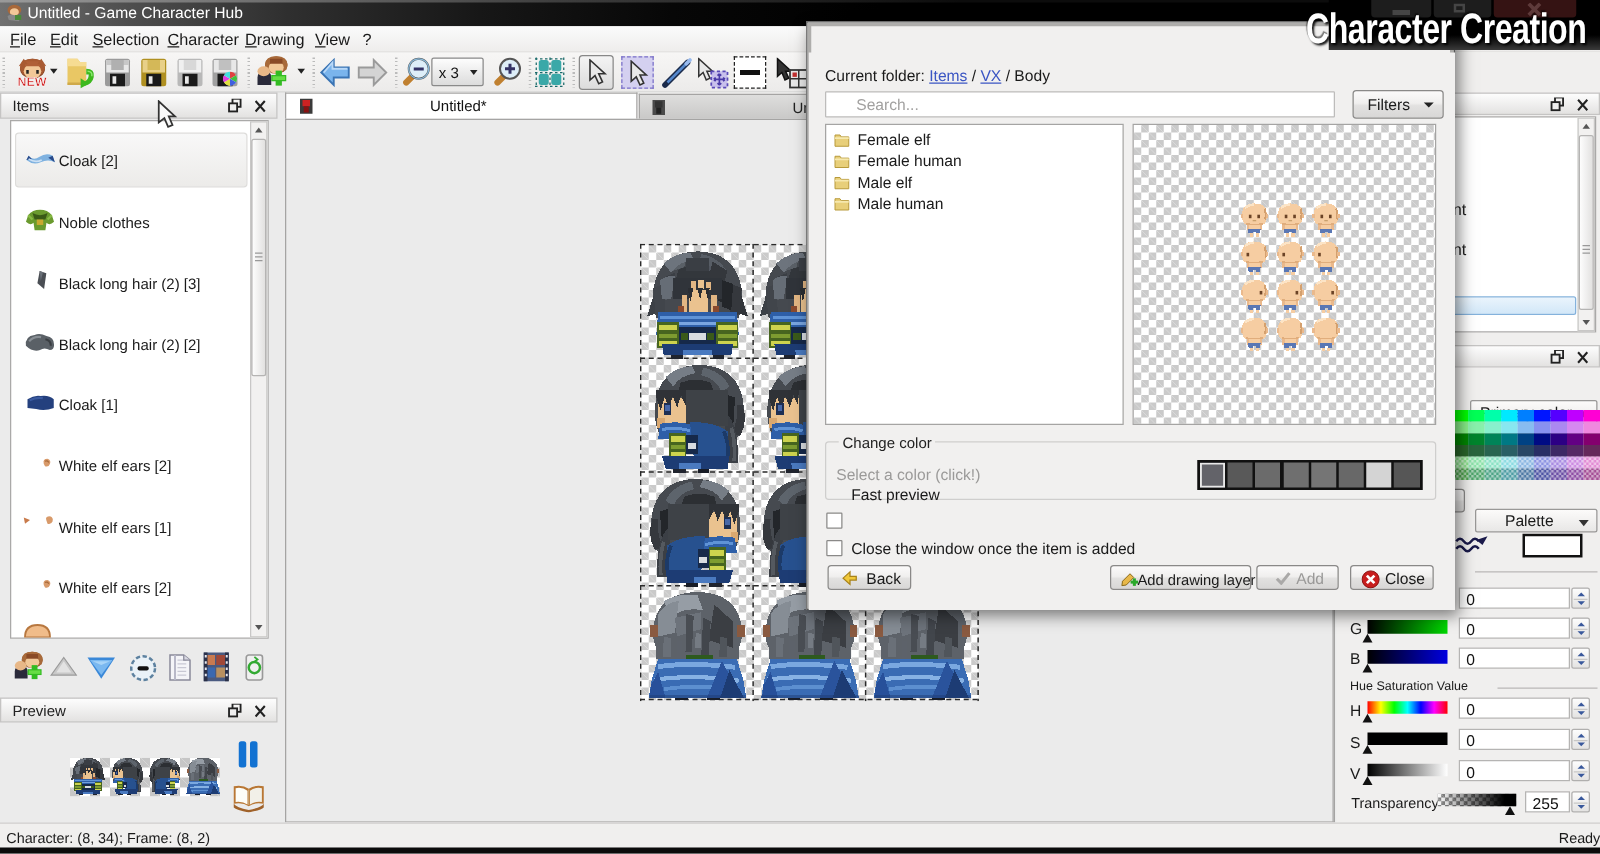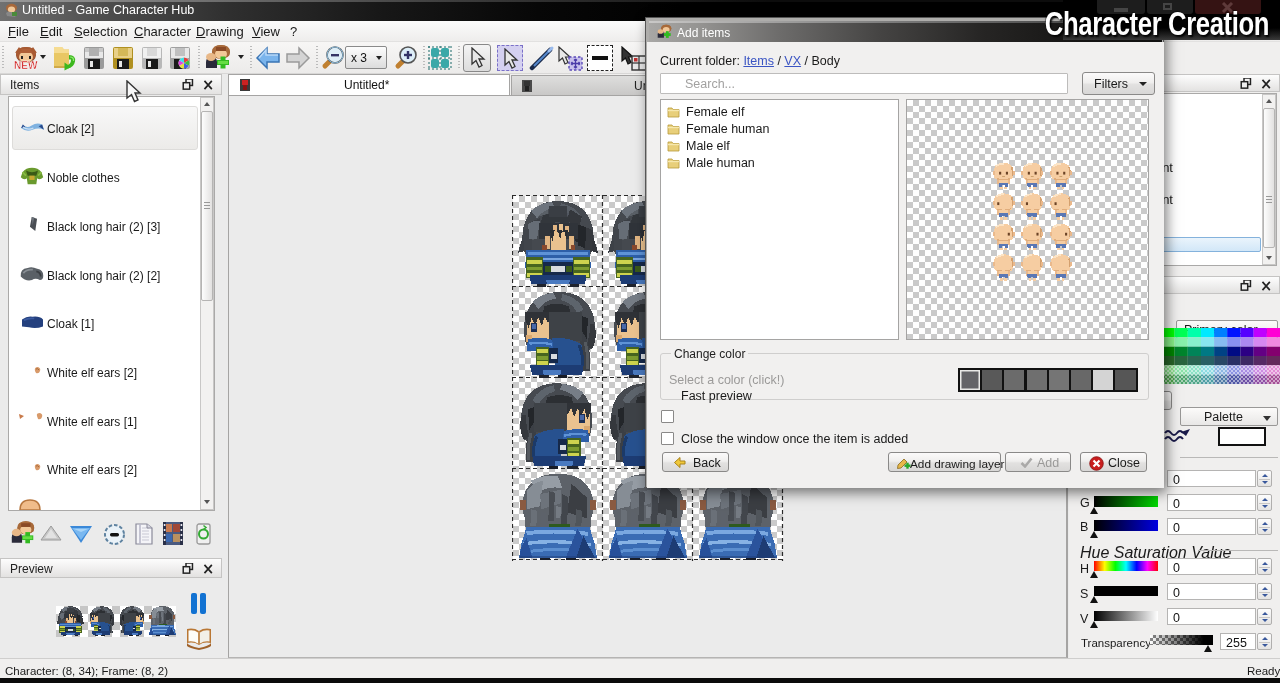--- a/index.html
+++ b/index.html
@@ -446,21 +446,21 @@
     </div>
 
   <div class="slider-lbl" style="left:1080px; top:520px;">B</div>
   <div class="sbar" style="left:1094px; top:520px; height:11px; background:linear-gradient(to right,#000,#0000e0);"></div>
   <div class="smark" style="left:1090px; top:531px;"></div>
   <div class="valbox" style="left:1167px; top:518px; width:89px; height:17px;">0</div>
   <div class="spin" style="left:1257px; top:518px;">
       <i></i>
     </div>
 
-  <div class="abs" style="left:1080px; top:544px; font-size:16px; color:#1a1a1a;font-style:italic;">Hue Saturation Value</div>
+  <div class="abs" style="left:1080px; top:544px; font-size:10px; color:#1a1a1a;">Hue Saturation Value</div>
   <div class="hline" style="left:1198px; top:550px; width:80px;"></div>
   <div class="slider-lbl" style="left:1080px; top:562px;">H</div>
   <div class="sbar" style="left:1094px; top:561px; height:10px; background:linear-gradient(to right,#f00,#ff0,#0f0,#0ff,#00f,#f0f,#f00);"></div>
   <div class="smark" style="left:1090px; top:571px;"></div>
   <div class="valbox" style="left:1167px; top:558px; width:89px; height:17px;">0</div>
   <div class="spin" style="left:1257px; top:558px;">
       <i></i>
     </div>
   <div class="slider-lbl" style="left:1080px; top:587px;">S</div>
   <div class="sbar" style="left:1094px; top:586px; height:10px; background:#000;"></div>
@@ -864,32 +864,20 @@
 <div class="abs statusbar"></div>
 <div class="abs" style="left:5px; top:665px; font-size:11.5px; color:#1a1a1a;">Character: (8, 34); Frame: (8, 2)</div>
 <div class="abs" style="left:1247px; top:665px; font-size:11.5px; color:#1a1a1a;">Ready</div>
 <div class="abs blackbottom"></div>
 
 <div class="abs capdark"></div>
 <div id="winbtns"></div>
 <div class="abs cc-text">Character Creation</div>
 
 <div class="abs dialog" id="dialog">
-  <div class="dlg-title">
-    <svg style="position:absolute; left:7px; top:3px;" width="17" height="16" viewBox="0 0 30 28">
-      <ellipse cx="18" cy="8" rx="9" ry="7" fill="#9a5a2e"></ellipse>
-      <path d="M9 8 Q9 1 18 1 Q27 1 27 8 L26 12 Q18 15 10 12 Z" fill="#a86a3a"></path>
-      <ellipse cx="18" cy="10" rx="6" ry="5" fill="#f2c898"></ellipse>
-      <path d="M3 18 Q3 13 9 13 Q14 13 14 18 L14 24 L3 24 Z" fill="#2a2a3a"></path>
-      <ellipse cx="8" cy="13" rx="5" ry="4" fill="#e8b888"></ellipse>
-      <rect x="14" y="16" width="12" height="5" fill="#33bb22"></rect>
-      <rect x="17.5" y="12.5" width="5" height="12" fill="#33bb22"></rect>
-    </svg>
-    <span style="position:absolute; left:28px; top:5px; color:#fff; font-size:12px;">Add items</span>
-  </div>
   <div class="dlg-body"></div>
     <div>
     <div style="position:absolute; left:14px; top:36px; font-size:12.5px; color:#1a1a1a;">Current folder: <span class="link">Items</span> / <span class="link">VX</span> / Body</div>
     <div class="searchbox">Search...</div>
     <div class="btn" style="left:436px; top:54px; width:73px; height:23px;">
       <span style="position:absolute; left:11px; top:4px;">Filters</span>
       <span style="position:absolute; right:7px; top:9px; width:0; height:0; border-left:4px solid transparent; border-right:4px solid transparent; border-top:4.5px solid #222;"></span>
     </div>
 
     <div class="pane" style="left:14px; top:81px; width:239px; height:241px;">

